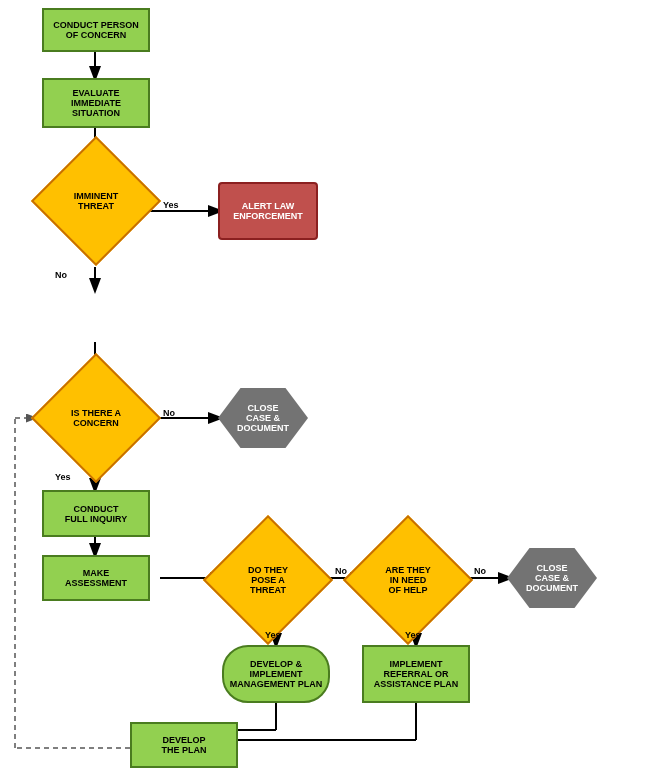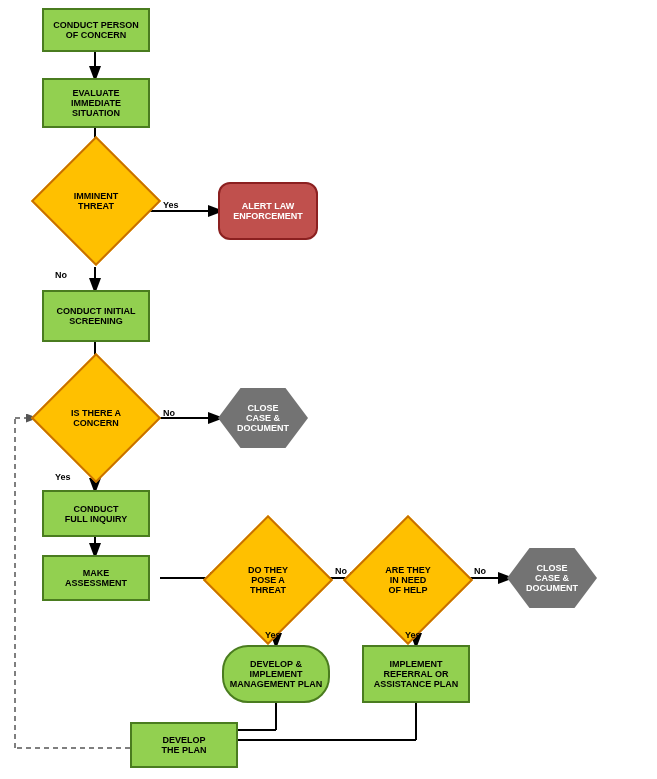--- a/index.html
+++ b/index.html
@@ -58,21 +58,21 @@
     }
     .hexagon {
       background: #737373;
       color: #fff;
       clip-path: polygon(25% 0%, 75% 0%, 100% 50%, 75% 100%, 25% 100%, 0% 50%);
       font-size: 9px;
       font-weight: bold;
     }
     .rounded-rect {
       background: #c0504d;
-      border-radius: 12px;
+      border-radius: 4px;
       border: 2px solid #8b2020;
       color: #fff;
       font-size: 9px;
       font-weight: bold;
     }
     .label-text {
       position: absolute;
       font-size: 9px;
       font-weight: bold;
       color: #000;
@@ -156,24 +156,20 @@
 
   <div class="label-text" style="left:55px;top:270px;">
     <span>No</span>
   </div>
 
   <div class="node rounded-rect" style="left:218px;top:182px;width:100px;height:58px;padding:4px;">
     <span style="white-space:pre-line;font-size:9px;font-weight:bold;">ALERT LAW
 ENFORCEMENT</span>
   </div>
 
-  <div class="node rect-green" style="left:42px;top:290px;width:108px;height:52px;padding:4px;">
-    <span style="white-space:pre-line;font-size:9px;font-weight:bold;">CONDUCT INITIAL
-SCREENING</span>
-  </div>
 
   <div class="node rect-orange" style="left:50px;top:372px;width:92px;height:92px;">
     <div class="inner">
       <span style="white-space:pre-line;font-size:9px;font-weight:bold;">IS THERE A
 CONCERN</span>
     </div>
   </div>
 
   <div class="label-text" style="left:163px;top:408px;">
     <span>No</span>

